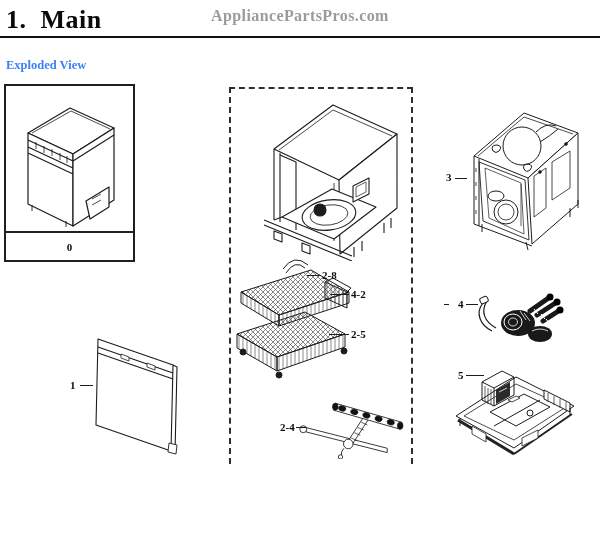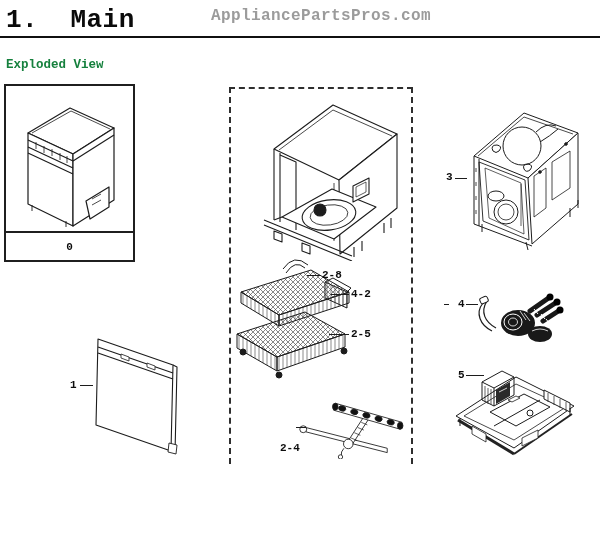--- a/index.html
+++ b/index.html
@@ -1,22 +1,22 @@
 <!DOCTYPE html>
 <html><head>
 <meta charset="utf-8">
 <style>
   html,body{margin:0;padding:0;background:#ffffff;}
   #canvas{position:relative;width:600px;height:468px;background:#ffffff;overflow:hidden;
-          font-family:Liberation Mono, monospace;color:#111;}
+          font-family:Liberation Serif, serif;color:#111;}
   .abs{position:absolute;}
   .page-title{left:6px;top:5px;font-size:26px;font-weight:bold;letter-spacing:.5px;white-space:pre;color:#0a0a0a;}
   .title-rule{left:0;top:36px;width:600px;height:2px;background:#101010;}
   .watermark{left:211px;top:7px;font-size:16px;font-weight:bold;color:#9b9b9b;letter-spacing:.4px;text-align:center;}
-  .section-label{left:6px;top:58px;font-size:12.5px;font-weight:bold;color:#15803d;}
+  .section-label{left:6px;top:58px;font-size:12.5px;font-weight:bold;color:#3b82f6;}
   .frame0{left:4px;top:84px;width:131px;height:178px;border:2px solid #1f1f1f;box-sizing:border-box;}
   .frame0-strip{position:absolute;left:0;right:0;bottom:0;height:27px;border-top:2px solid #1f1f1f;
                 display:flex;align-items:center;justify-content:center;}
   .dashedbox{left:229px;top:87px;width:184px;height:407px;border:2px dashed #2e2e2e;box-sizing:border-box;}
   .dash-divider{position:absolute;left:-1px;right:-1px;top:391px;border-top:2px solid #222;}
   .dash-caption{position:absolute;left:0;right:0;bottom:0px;text-align:center;font-size:11.5px;font-weight:bold;}
   .callout{font-size:11px;font-weight:bold;color:#0d0d0d;line-height:12px;}
   .leader{height:0;border-top:1.3px solid #1c1c1c;}
   svg{display:block;}
 </style>
@@ -135,21 +135,21 @@
       <ellipse cx="100" cy="26" rx="4.2" ry="3" fill="#111" transform="rotate(16 100 26)"></ellipse>
       <ellipse cx="114" cy="30" rx="4.2" ry="3" fill="#111" transform="rotate(16 114 30)"></ellipse>
       <ellipse cx="50" cy="12" rx="3.2" ry="4" fill="#111"></ellipse>
       <ellipse cx="125" cy="34" rx="3.2" ry="4" fill="#111"></ellipse>
       <circle cx="65" cy="55" r="5.5"></circle>
       <circle cx="13" cy="38" r="4"></circle>
       <path d="M60 60 q-4 4 -3 9" fill="none"></path>
       <circle cx="56" cy="70" r="2.5"></circle>
     </g>
   </svg>
-  <div class="abs callout" style="left:280px;top:442px">2-4</div>
+  <div class="abs callout" style="left:280px;top:421px">2-4</div>
   <div class="abs leader" style="left:296px;top:427px;width:10px"></div>
 
   <svg class="abs" style="left:466px;top:96px" width="120" height="158" viewBox="0 0 120 158">
     <g stroke="#1c1c1c" stroke-width="1" fill="none" stroke-linejoin="round">
       <polygon points="8,60 58,17 112,37 62,82" fill="#fff"></polygon>
       <polyline points="12,60 58,21 107,38" stroke-width="0.8"></polyline>
       <circle cx="56" cy="50" r="19"></circle>
       <path d="M70 36 Q80 26 90 30 M74 46 Q84 40 92 33"></path>
       <path d="M27 55 q-3 -6 4 -6 q6 1 2 6 q-3 3 -6 0 z"></path>
       <path d="M58 73 q-2 -5 4 -5 q6 1 2 6 q-4 3 -6 -1 z"></path>

